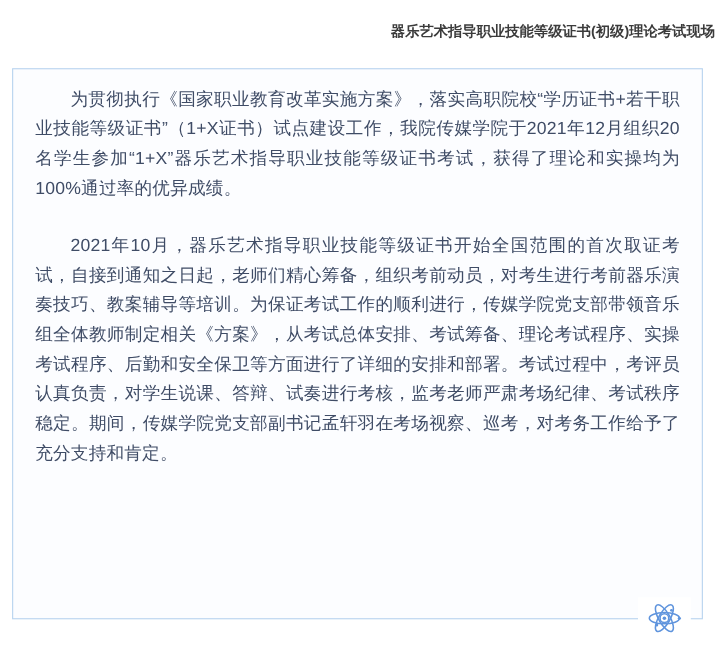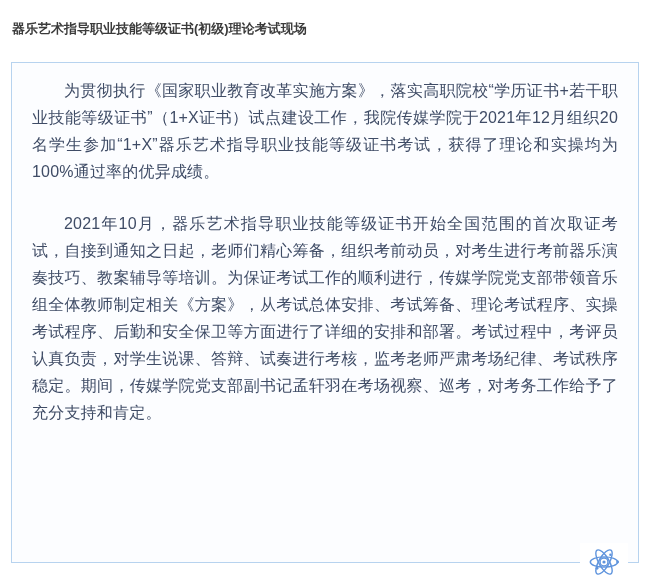--- a/index.html
+++ b/index.html
@@ -13,21 +13,21 @@
   body{
     width:650px;height:588px;
     background:#ffffff;
     position:relative;
     overflow:hidden;
     font-family:"Liberation Sans","DejaVu Sans",sans-serif;
   }
   .page-title{
     position:absolute;
     top:21px;left:0;right:0;
-    text-align:left;
+    text-align:right;
     font-size:13px;
     font-weight:bold;
     line-height:15px;
     color:var(--title-text);
     padding-left:12px;
   }
   .article-box{
     position:absolute;
     left:11px;top:62px;
     width:628px;height:501px;

